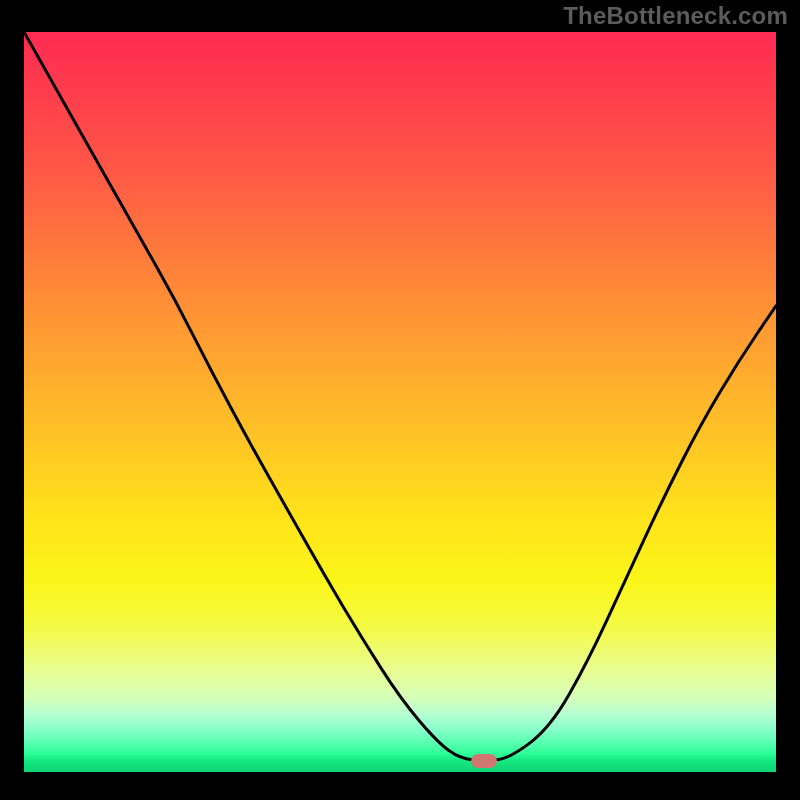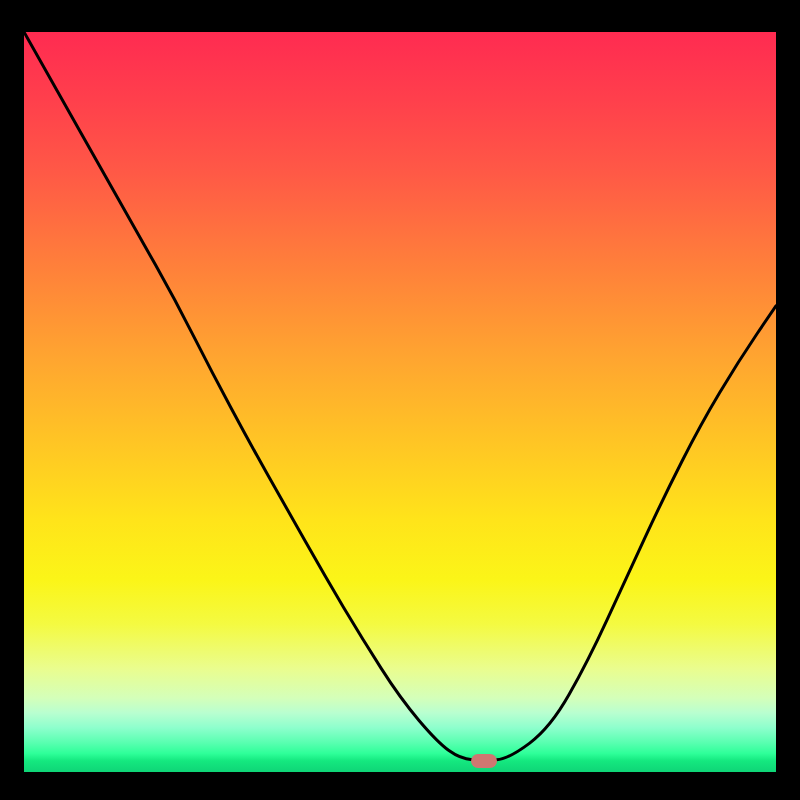--- a/index.html
+++ b/index.html
@@ -71,20 +71,21 @@
     position: absolute;
     left: 0; top: 0;
     width: 100%;
     height: 100%;
   }
 </style>
 </head>
 <body>
 
 <div class="wrap">
+  <div class="watermark">TheBottleneck.com</div>
 
   <div class="plot-frame">
     <div class="gradient"></div>
 
     <svg class="curve" viewBox="0 0 752 740" preserveAspectRatio="none">
       <path fill="none" stroke="#000" stroke-width="3" d="M 0.0 0.0 Q 37.6 66.6 56.4 99.9 Q 75.2 133.2 94.0 166.5 Q 112.8 199.8 131.6 233.1 Q 150.4 266.4 169.2 303.4 Q 188.0 340.4 206.8 375.5 Q 225.6 410.7 244.4 444.0 Q 263.2 477.3 282.0 510.6 Q 300.8 543.9 319.6 575.4 Q 338.4 606.8 357.2 636.4 Q 376.0 666.0 394.8 688.2 Q 413.6 710.4 424.9 718.5 Q 436.2 726.7 448.2 727.8 Q 460.2 728.9 472.6 727.8 Q 485.0 726.7 505.7 711.1 Q 526.4 695.6 545.2 662.3 Q 564.0 629.0 582.8 588.3 Q 601.6 547.6 620.4 506.9 Q 639.2 466.2 658.0 429.2 Q 676.8 392.2 695.6 360.8 Q 714.4 329.3 733.2 301.5 T 752.0 273.8"></path>
     </svg>
 
     <div class="marker" style="left: 61.2%; top: 98.5%;"></div>
   </div>

